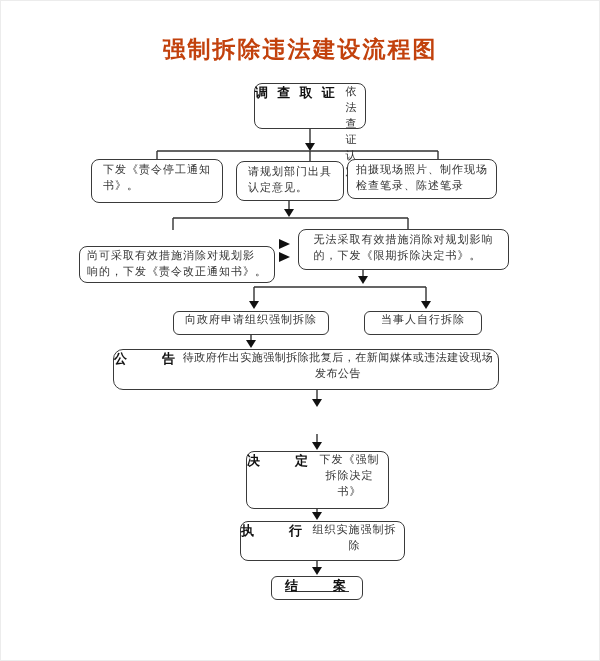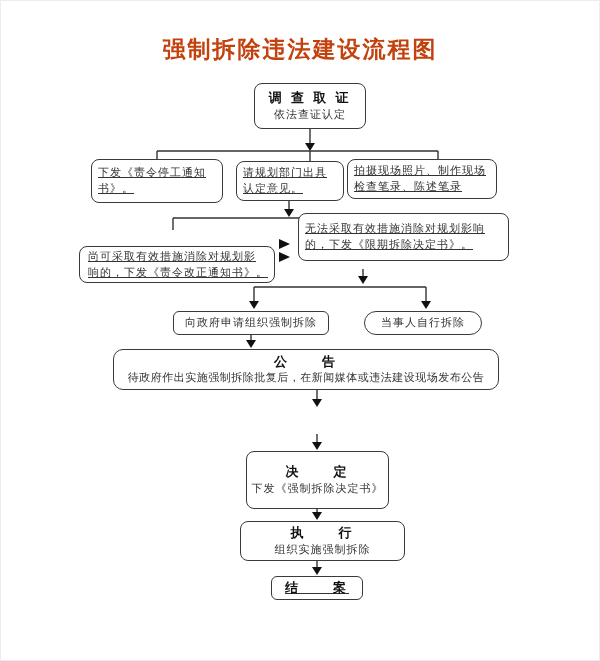--- a/index.html
+++ b/index.html
@@ -17,29 +17,29 @@
     position:absolute;left:0;top:33px;width:100%;
     text-align:center;
     font-size:23px;font-weight:bold;letter-spacing:2px;color:#c2410c;
   }
   .node{
     position:absolute;
     box-sizing:border-box;
     border:1.5px solid #3a3a3a;
     border-radius:8px;
     background:#fff;
-    display:flex;flex-direction:column;justify-content:center;
+    display:flex;flex-direction:row;justify-content:center;
     font-size:11px;line-height:1.45;letter-spacing:1px;color:#333;
   }
   .node .hd{
     text-align:center;font-weight:bold;font-size:13px;color:#111;
     letter-spacing:3px;line-height:1.35;white-space:nowrap;
   }
   .node .bd{white-space:pre-line;}
-  .pad{padding:2px 6px;text-decoration:underline;}
+  .pad{padding:2px 6px;}
   .bd.center{text-align:center;padding:0 3px;}
   .bd.tight{letter-spacing:0.5px;}
   svg.wires{position:absolute;left:0;top:0;width:600px;height:661px;pointer-events:none;}
   svg.wires path{stroke:#333;stroke-width:1.4;fill:none;}
   svg.wires polygon{fill:#111;stroke:none;}
 </style>
 </head>
 <body>
 
 <div id="canvas">
@@ -114,30 +114,30 @@
   <div class="node" style="left:346px;top:158px;width:150px;height:40px;">
     <div class="bd pad">拍摄现场照片、制作现场
 检查笔录、陈述笔录</div>
   </div>
 
   <div class="node" style="left:78px;top:245px;width:196px;height:37px;align-items:flex-end;">
     <div class="bd pad">尚可采取有效措施消除对规划影
 响的，下发《责令改正通知书》。</div>
   </div>
 
-  <div class="node" style="left:297px;top:212px;width:211px;height:48px;">
+  <div class="node" style="left:297px;top:228px;width:211px;height:41px;">
     <div class="bd pad">无法采取有效措施消除对规划影响
 的，下发《限期拆除决定书》。</div>
   </div>
 
   <div class="node" style="left:172px;top:310px;width:156px;height:24px;border-radius:6px;">
     <div class="bd center">向政府申请组织强制拆除</div>
   </div>
 
-  <div class="node" style="left:363px;top:310px;width:118px;height:24px;border-radius:12px;">
+  <div class="node" style="left:363px;top:310px;width:118px;height:24px;border-radius:6px;">
     <div class="bd center">当事人自行拆除</div>
   </div>
 
   <div class="node" style="left:112px;top:348px;width:386px;height:41px;border-radius:10px;">
     <div class="hd">公　　告</div>
     <div class="bd center tight">待政府作出实施强制拆除批复后，在新闻媒体或违法建设现场发布公告</div>
   </div>
 
   <div class="node" style="left:272px;top:407px;width:88px;height:26px;border-radius:6px;margin-top:48px;">
     <div class="hd">催　　告</div>

